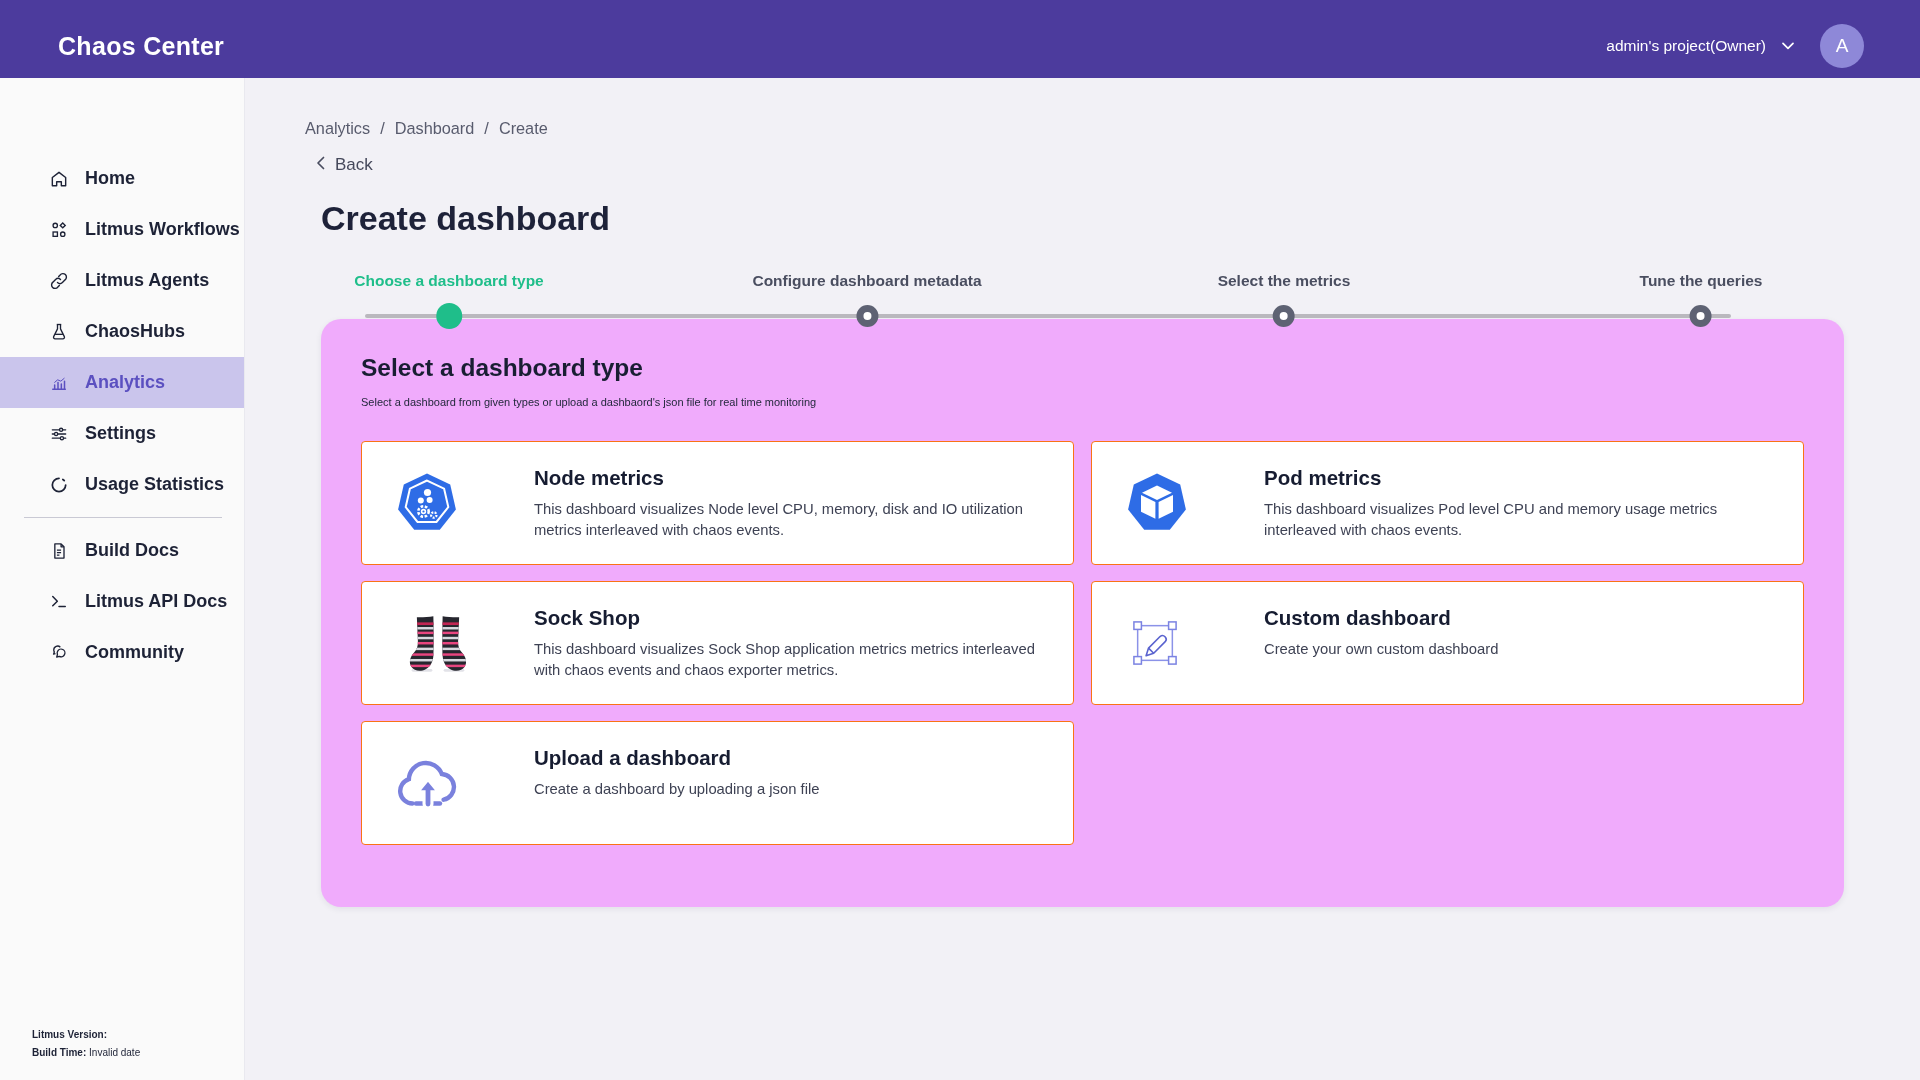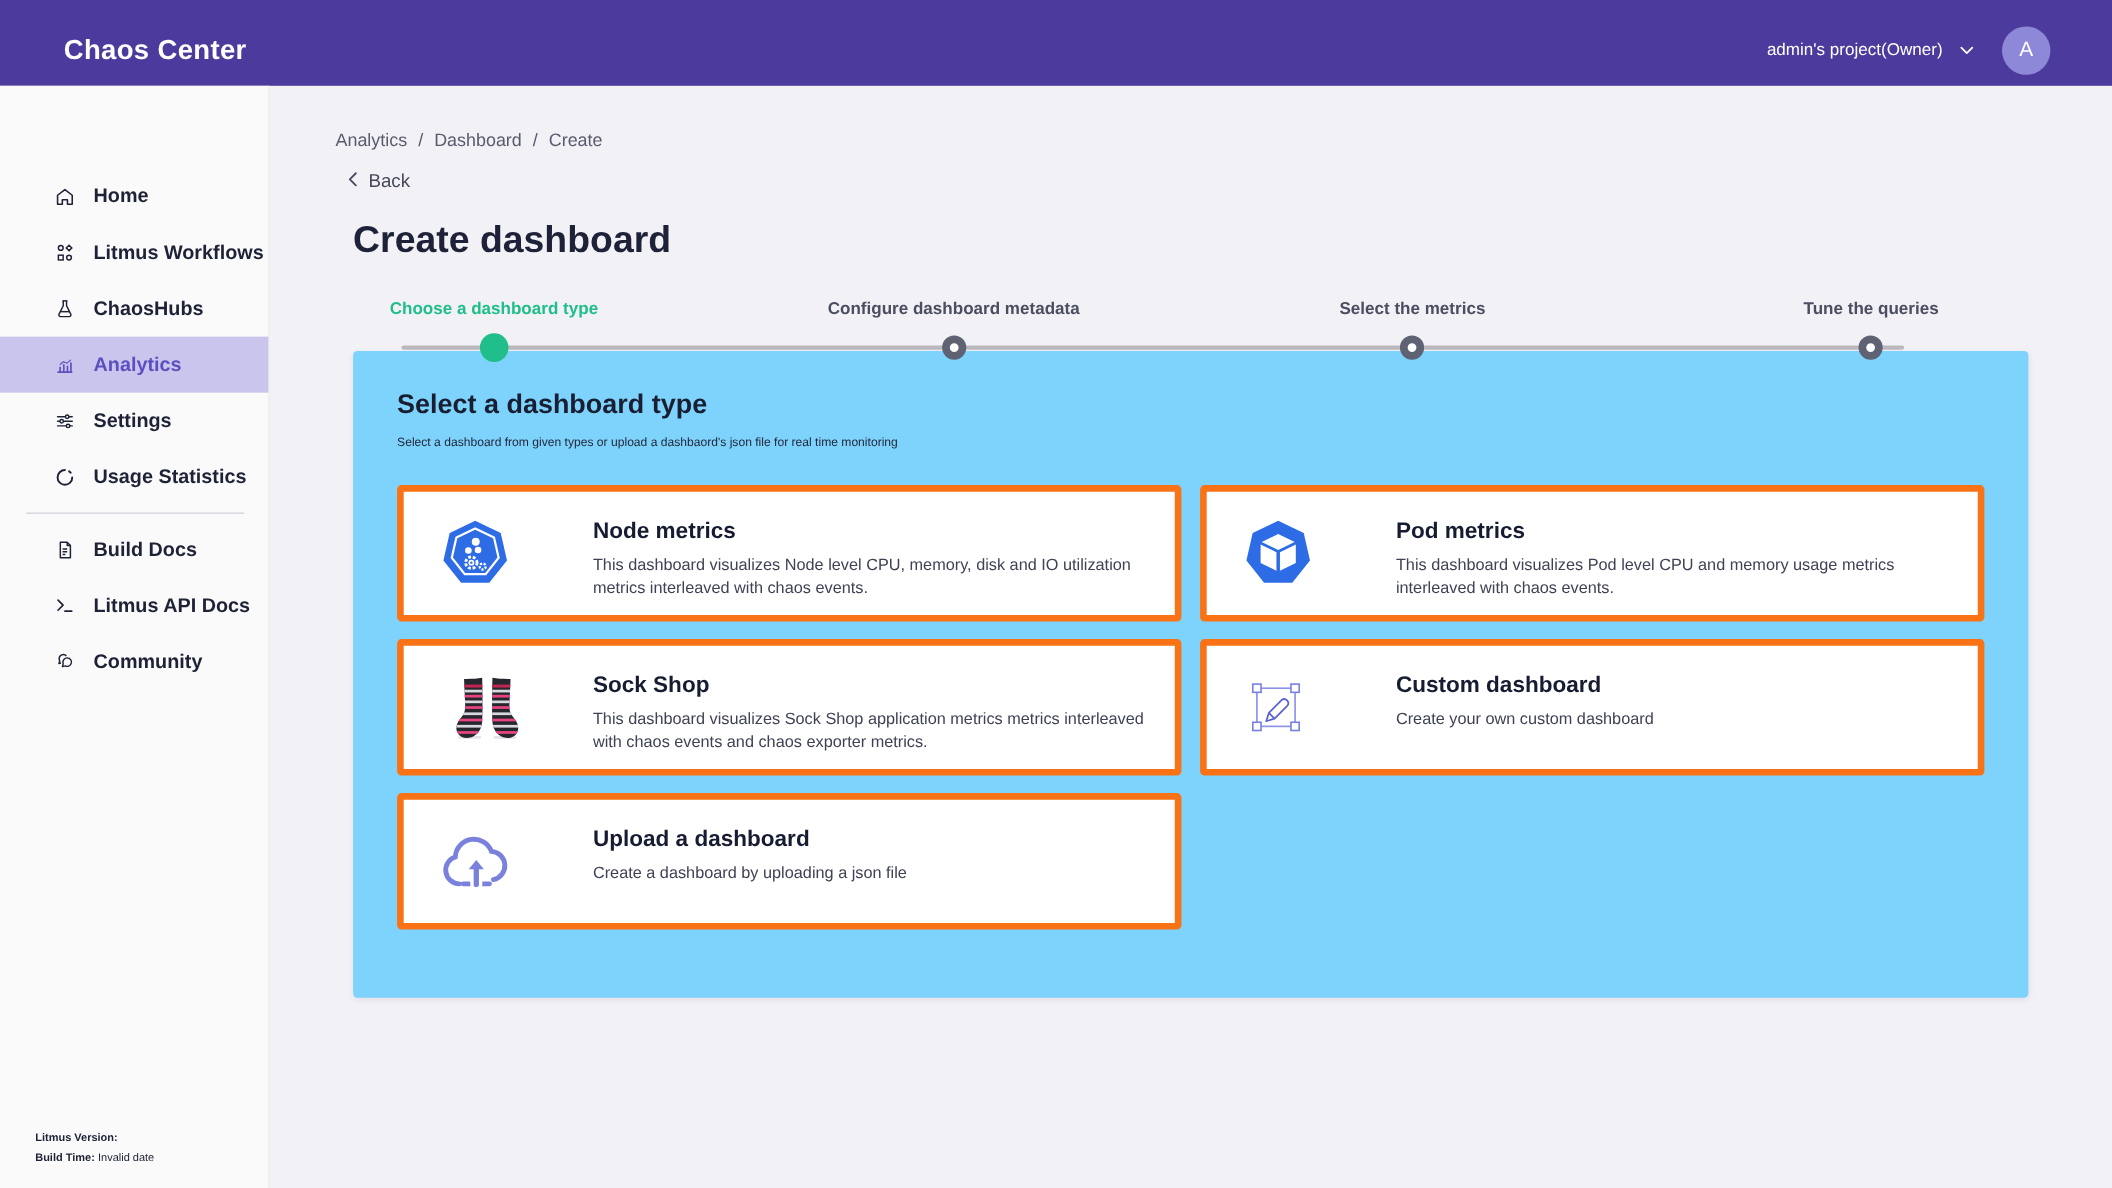--- a/index.html
+++ b/index.html
@@ -46,26 +46,26 @@
   .stepper > .step:nth-child(3){ left:546px; }
   .stepper > .step:nth-child(4){ left:963px; }
   .stepper > .step:nth-child(5){ left:1380px; }
   .step-label { font-size:15.5px; line-height:19px; font-weight:700; color:#4a4e60; white-space:nowrap; }
   .step.active .step-label { color:var(--active-step-green,#1fbe8a); }
   .step-dot { width:22px; height:22px; margin:15px auto 0; border-radius:50%; background:#fff;
               border:7px solid var(--inactive-step-slate,#5e6273); box-sizing:border-box; position:relative; z-index:2; }
   .step.active .step-dot { width:26px; height:26px; margin-top:13px; background:var(--active-step-green,#1fbe8a); border:none; }
 
   
-  .panel { position:relative; z-index:1; background:#7dd3fc; border-radius:4px; height:588px; box-sizing:border-box;
+  .panel { position:relative; z-index:1; background:#f0abfc; border-radius:20px; height:588px; box-sizing:border-box;
            padding:35px 40px 0; box-shadow:0 2px 6px rgba(40,40,70,.08); }
   h2 { font-size:24.5px; font-weight:700; color:#191e33; }
   .panel-sub { margin-top:14px; font-size:11px; color:#23283c; }
   .options { margin-top:33px; display:grid; grid-template-columns:1fr 1fr; gap:16px 17px; }
-  .option-card { height:124px; background:#fff; border:6px solid #f97316; border-radius:4px; display:flex; cursor:pointer; box-sizing:border-box; }
+  .option-card { height:124px; background:#fff; border:1px solid #f97316; border-radius:4px; display:flex; cursor:pointer; box-sizing:border-box; }
   .opt-icon { width:172px; min-width:172px; display:flex; align-items:center; padding-left:33px; box-sizing:border-box; }
   .opt-text { padding:24px 20px 0 0; }
   .opt-title { font-size:20.5px; font-weight:700; color:#161c31; }
   .opt-desc { margin-top:9px; font-size:14.8px; line-height:1.42; color:#3e4254; max-width:545px; }
 </style>
 </head>
 <body>
 
 <div class="page">
 
@@ -103,20 +103,29 @@
               <svg width="20" height="20" viewBox="0 0 24 24" fill="none" stroke="currentColor" stroke-width="1.6">
                 <circle cx="7.5" cy="6.5" r="2.6"></circle>
                 <path d="M16.5 3.6l3 2.9-3 2.9-3-2.9z"></path>
                 <rect x="4.9" y="14.4" width="5.2" height="5.2"></rect>
                 <circle cx="16.5" cy="17" r="2.6"></circle>
               </svg>
             </span>
     <span class="nav-label">Litmus Workflows</span>
   </div>
 
+  <div class="nav-item">
+    <span class="nav-icon">
+              <svg width="20" height="20" viewBox="0 0 24 24" fill="none" stroke="currentColor" stroke-width="1.7" stroke-linecap="round">
+                <path d="M10.2 13.8a4.2 4.2 0 0 0 5.9 0l3.2-3.2a4.2 4.2 0 1 0-5.9-5.9l-1.8 1.8"></path>
+                <path d="M13.8 10.2a4.2 4.2 0 0 0-5.9 0l-3.2 3.2a4.2 4.2 0 1 0 5.9 5.9l1.8-1.8"></path>
+              </svg>
+            </span>
+    <span class="nav-label">Litmus Agents</span>
+  </div>
 
   <div class="nav-item">
     <span class="nav-icon">
               <svg width="20" height="20" viewBox="0 0 24 24" fill="none" stroke="currentColor" stroke-width="1.6" stroke-linejoin="round">
                 <path d="M9.3 3h5.4"></path>
                 <path d="M10.2 3.2v5.1L5.6 17.5a1.9 1.9 0 0 0 1.7 2.7h9.4a1.9 1.9 0 0 0 1.7-2.7L13.8 8.3V3.2"></path>
                 <path d="M7.3 14.8h9.4"></path>
               </svg>
             </span>
     <span class="nav-label">ChaosHubs</span>

